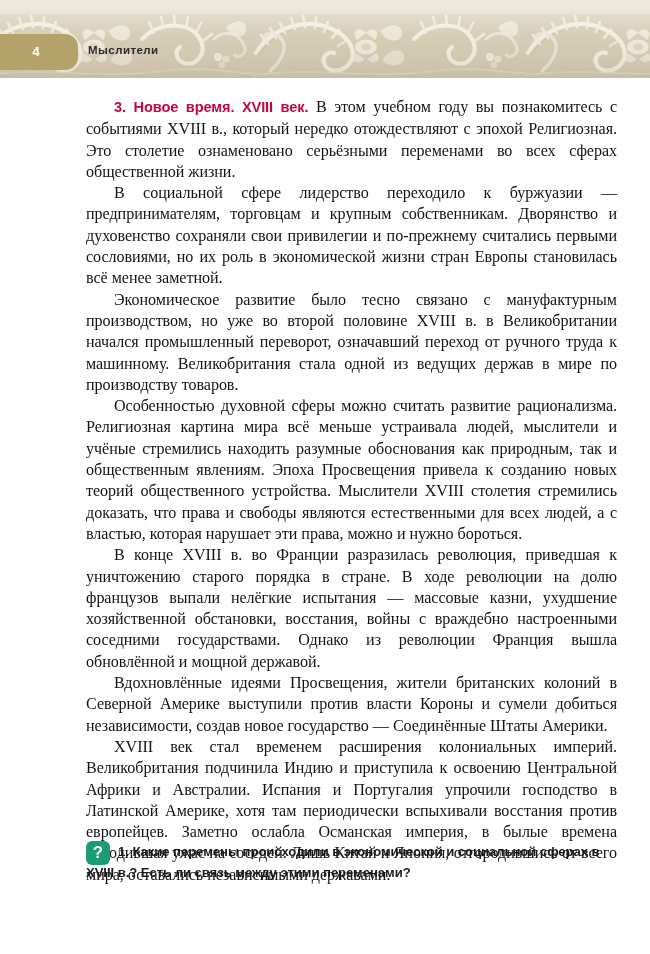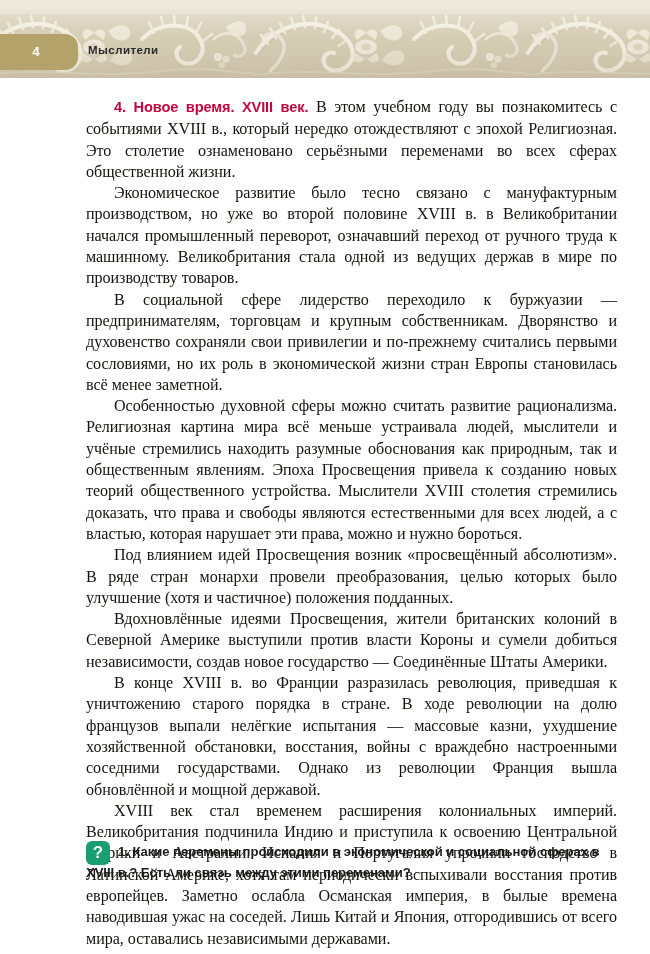--- a/index.html
+++ b/index.html
@@ -254,34 +254,33 @@
     <div class="page-number-tab">
       <div class="page-number-text">4</div>
     </div>
 
     <div class="running-head">Мыслители</div>
   </div>
 
   <div class="text-column">
 
     <p class="para">
-      <span class="section-heading">4. Новое время. XVIII век.</span><span> В этом учебном году вы познакомитесь с событиями XVIII в., который нередко отождествляют с эпохой Религиозная. Это столетие ознаменовано серьёзными переменами во всех сферах общественной жизни.</span>
+      <span class="section-heading">3. Новое время. XVIII век.</span><span> В этом учебном году вы познакомитесь с событиями XVIII в., который нередко отождествляют с эпохой Религиозная. Это столетие ознаменовано серьёзными переменами во всех сферах общественной жизни.</span>
     </p>
 
+    <p class="para">В социальной сфере лидерство переходило к буржуазии — предпринимателям, торговцам и крупным собственникам. Дворянство и духовенство сохраняли свои привилегии и по-прежнему считались первыми сословиями, но их роль в экономической жизни стран Европы становилась всё менее заметной.</p>
+
     <p class="para">Экономическое развитие было тесно связано с мануфактурным производством, но уже во второй половине XVIII в. в Великобритании начался промышленный переворот, означавший переход от ручного труда к машинному. Великобритания стала одной из ведущих держав в мире по производству товаров.</p>
 
-    <p class="para">В социальной сфере лидерство переходило к буржуазии — предпринимателям, торговцам и крупным собственникам. Дворянство и духовенство сохраняли свои привилегии и по-прежнему считались первыми сословиями, но их роль в экономической жизни стран Европы становилась всё менее заметной.</p>
-
     <p class="para">Особенностью духовной сферы можно считать развитие рационализма. Религиозная картина мира всё меньше устраивала людей, мыслители и учёные стремились находить разумные обоснования как природным, так и общественным явлениям. Эпоха Просвещения привела к созданию новых теорий общественного устройства. Мыслители XVIII столетия стремились доказать, что права и свободы являются естественными для всех людей, а с властью, которая нарушает эти права, можно и нужно бороться.</p>
 
-    <p class="para">Под влиянием идей Просвещения возник «просвещённый абсолютизм». В ряде стран монархи провели преобразования, целью которых было улучшение (хотя и частичное) положения подданных.</p>
+
+    <p class="para">В конце XVIII в. во Франции разразилась революция, приведшая к уничтожению старого порядка в стране. В ходе революции на долю французов выпали нелёгкие испытания — массовые казни, ухудшение хозяйственной обстановки, восстания, войны с враждебно настроенными соседними государствами. Однако из революции Франция вышла обновлённой и мощной державой.</p>
 
     <p class="para">Вдохновлённые идеями Просвещения, жители британских колоний в Северной Америке выступили против власти Короны и сумели добиться независимости, создав новое государство — Соединённые Штаты Америки.</p>
-
-    <p class="para">В конце XVIII в. во Франции разразилась революция, приведшая к уничтожению старого порядка в стране. В ходе революции на долю французов выпали нелёгкие испытания — массовые казни, ухудшение хозяйственной обстановки, восстания, войны с враждебно настроенными соседними государствами. Однако из революции Франция вышла обновлённой и мощной державой.</p>
 
     <p class="para">XVIII век стал временем расширения колониальных империй. Великобритания подчинила Индию и приступила к освоению Центральной Африки и Австралии. Испания и Португалия упрочили господство в Латинской Америке, хотя там периодически вспыхивали восстания против европейцев. Заметно ослабла Османская империя, в былые времена наводившая ужас на соседей. Лишь Китай и Япония, отгородившись от всего мира, оставались независимыми державами.</p>
   </div>
 
   <div class="question-block">
     <div class="question-row">
       <div class="question-icon">
         <span class="question-icon-glyph">?</span>
       </div>
       <p class="question-text">1. Какие перемены происходили в экономической и социальной сферах в XVIII в.? Есть ли связь между этими переменами?</p>

